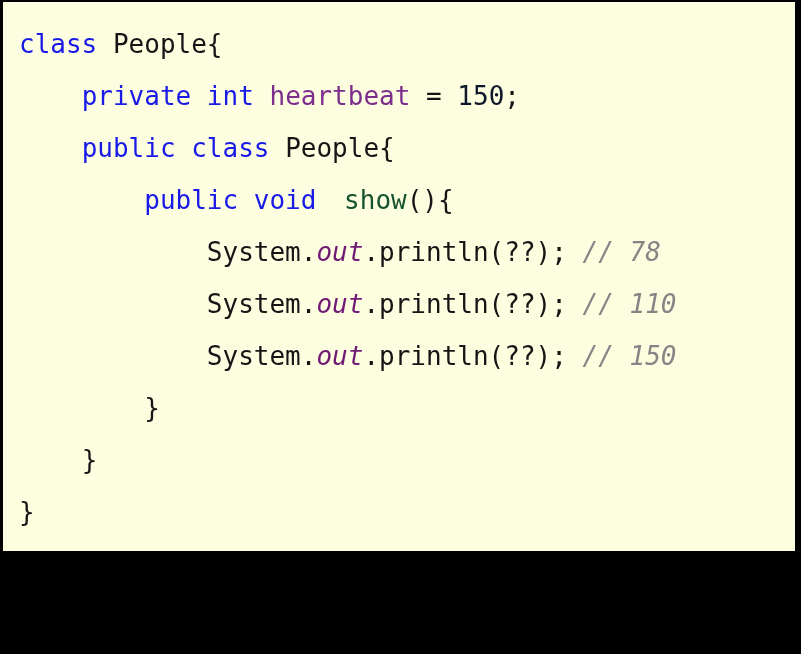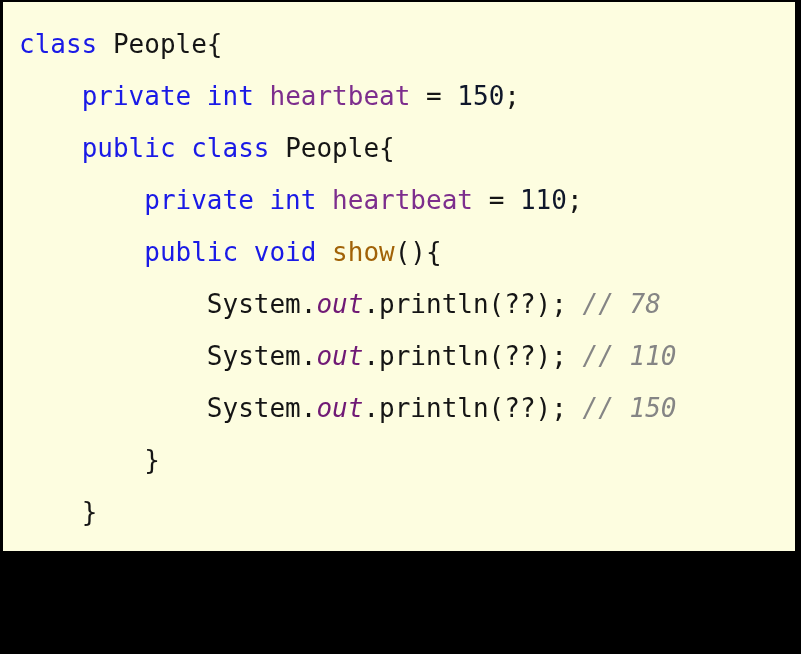--- a/index.html
+++ b/index.html
@@ -45,33 +45,32 @@
     white-space: pre;
     color: #151515;
     letter-spacing: 0px;
   }
 
   
   .tok-kw      { color: #1A1AE6; }
   .tok-num     { color: #0f172a; }
   .tok-field   { color: #7D2E8D; }
   .tok-static  { color: #701a75; font-style: italic; }
-  .tok-method  { color: #a16207; }
+  .tok-method  { color: #14532d; margin-left: 12px; }
   .tok-plain   { color: #151515; }
   .tok-comment { color: #858585; font-style: italic; }
 </style>
 </head>
 <body>
 
 <div id="code-window">
   <div id="code-block">
       <div class="code-line"><span class="tok-kw">class</span><span class="tok-plain"> </span><span class="tok-plain">People{</span></div>
       <div class="code-line"><span class="tok-plain">    </span><span class="tok-kw">private</span><span class="tok-plain"> </span><span class="tok-kw">int</span><span class="tok-plain"> </span><span class="tok-field">heartbeat</span><span class="tok-plain"> = </span><span class="tok-num">150</span><span class="tok-plain">;</span></div>
       <div class="code-line"><span class="tok-plain">    </span><span class="tok-kw">public</span><span class="tok-plain"> </span><span class="tok-kw">class</span><span class="tok-plain"> </span><span class="tok-plain">People{</span></div>
-      <div class="code-line"><span class="tok-plain">        </span><span class="tok-kw">private</span><span class="tok-plain"> </span><span class="tok-kw">int</span><span class="tok-plain"> </span><span class="tok-field">heartbeat</span><span class="tok-plain"> = </span><span class="tok-num">110</span><span class="tok-plain">;</span></div>
       <div class="code-line"><span class="tok-plain">        </span><span class="tok-kw">public</span><span class="tok-plain"> </span><span class="tok-kw">void</span><span class="tok-plain"> </span><span class="tok-method">show</span><span class="tok-plain">(){</span></div>
       <div class="code-line"><span class="tok-plain">            </span><span class="tok-plain">System.</span><span class="tok-static">out</span><span class="tok-plain">.println(??); </span><span class="tok-comment">// 78</span></div>
       <div class="code-line"><span class="tok-plain">            </span><span class="tok-plain">System.</span><span class="tok-static">out</span><span class="tok-plain">.println(??); </span><span class="tok-comment">// 110</span></div>
       <div class="code-line"><span class="tok-plain">            </span><span class="tok-plain">System.</span><span class="tok-static">out</span><span class="tok-plain">.println(??); </span><span class="tok-comment">// 150</span></div>
       <div class="code-line"><span class="tok-plain">        </span><span class="tok-plain">}</span></div>
       <div class="code-line"><span class="tok-plain">    </span><span class="tok-plain">}</span></div>
       <div class="code-line"><span class="tok-plain">}</span></div>
     </div>
 </div>
 

